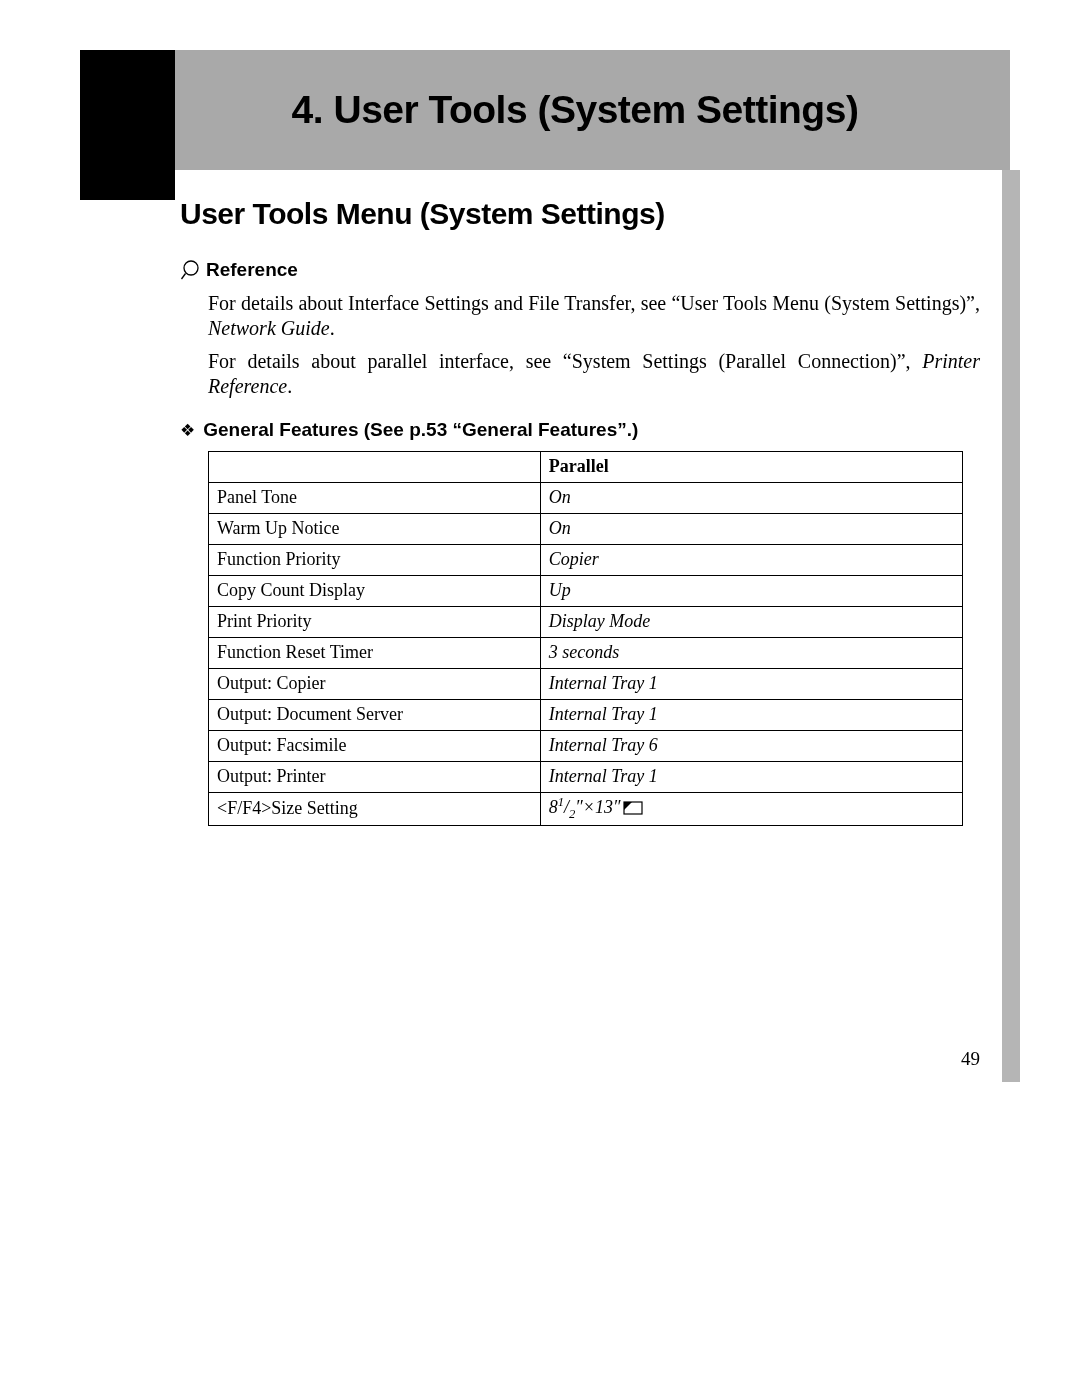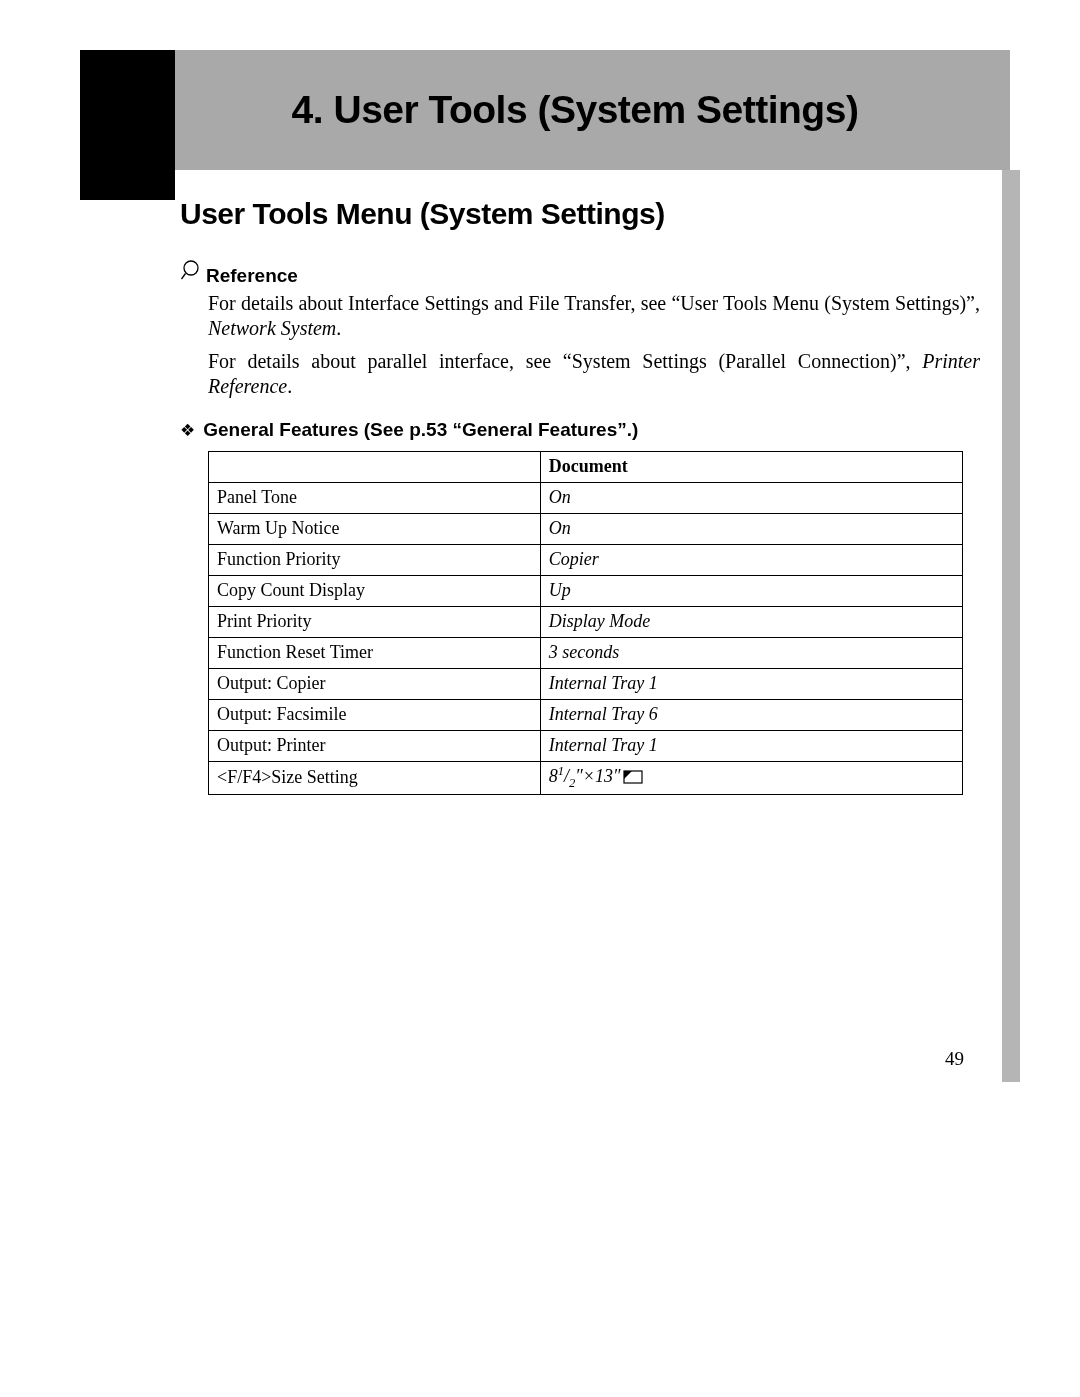--- a/index.html
+++ b/index.html
@@ -56,21 +56,21 @@
   }
   .section-title {
     font-family: "Century Gothic", "Avant Garde", Arial, sans-serif;
     font-size: 30px;
     font-weight: bold;
     margin: 10px 0 28px 0;
     letter-spacing: -0.5px;
   }
   .ref-line {
     display: flex;
-    align-items: flex-end;
+    align-items: flex-start;
     gap: 4px;
     margin-bottom: 4px;
   }
   .ref-icon {
     font-style: italic;
     font-size: 22px;
     font-family: "Times New Roman", serif;
     font-weight: normal;
     display: inline-block;
     width: 22px;
@@ -115,21 +115,21 @@
     vertical-align: middle;
   }
   table.features th {
     font-family: Georgia, 'Times New Roman', serif;
     font-weight: bold;
   }
   table.features th:first-child { width: 44%; }
   table.features td.default-col { font-style: italic; }
   .page-number {
     position: absolute;
-    right: 116px;
+    right: 100px;
     bottom: 62px;
     font-size: 19px;
   }
   
   .orient-icon {
     display: inline-block;
     vertical-align: -2px;
     margin-left: 2px;
   }
   sup { font-size: 0.7em; vertical-align: super; line-height: 0; }
@@ -155,36 +155,36 @@
       <span class="ref-icon">
         <svg width="22" height="22" viewBox="0 0 22 22">
           <circle cx="11" cy="9" r="7" fill="none" stroke="#000" stroke-width="1.3"></circle>
           <line x1="5.5" y1="14.5" x2="1.5" y2="20" stroke="#000" stroke-width="1.3"></line>
         </svg>
       </span>
       <span class="ref-label">Reference</span>
     </div>
 
     <p class="ref-para">
-      <span>For details about Interface Settings and File Transfer, see “User Tools Menu (System Settings)”, </span><span class="ital">Network System</span><span>.</span>
+      <span>For details about Interface Settings and File Transfer, see “User Tools Menu (System Settings)”, </span><span class="ital">Network Guide</span><span>.</span>
     </p>
     <p class="ref-para">
       <span>For details about parallel interface, see “System Settings (Parallel Connection)”, </span><span class="ital">Printer Reference</span><span>.</span>
     </p>
 
     <div class="subhead">
       <span class="diamond-icon">❖</span>
       <span class="subhead-text">General Features (See p.53 “General Features”.)</span>
     </div>
 
     <table class="features">
       <thead>
         <tr>
           <th></th>
-          <th>Document</th>
+          <th>Parallel</th>
         </tr>
       </thead>
       <tbody id="features-body">
           <tr>
             <td>Panel Tone</td>
             <td class="default-col">On</td>
           </tr>
           <tr>
             <td>Warm Up Notice</td>
             <td class="default-col">On</td>
@@ -200,20 +200,24 @@
           <tr>
             <td>Print Priority</td>
             <td class="default-col">Display Mode</td>
           </tr>
           <tr>
             <td>Function Reset Timer</td>
             <td class="default-col">3 seconds</td>
           </tr>
           <tr>
             <td>Output: Copier</td>
+            <td class="default-col">Internal Tray 1</td>
+          </tr>
+          <tr>
+            <td>Output: Document Server</td>
             <td class="default-col">Internal Tray 1</td>
           </tr>
           <tr>
             <td>Output: Facsimile</td>
             <td class="default-col">Internal Tray 6</td>
           </tr>
           <tr>
             <td>Output: Printer</td>
             <td class="default-col">Internal Tray 1</td>
           </tr>

